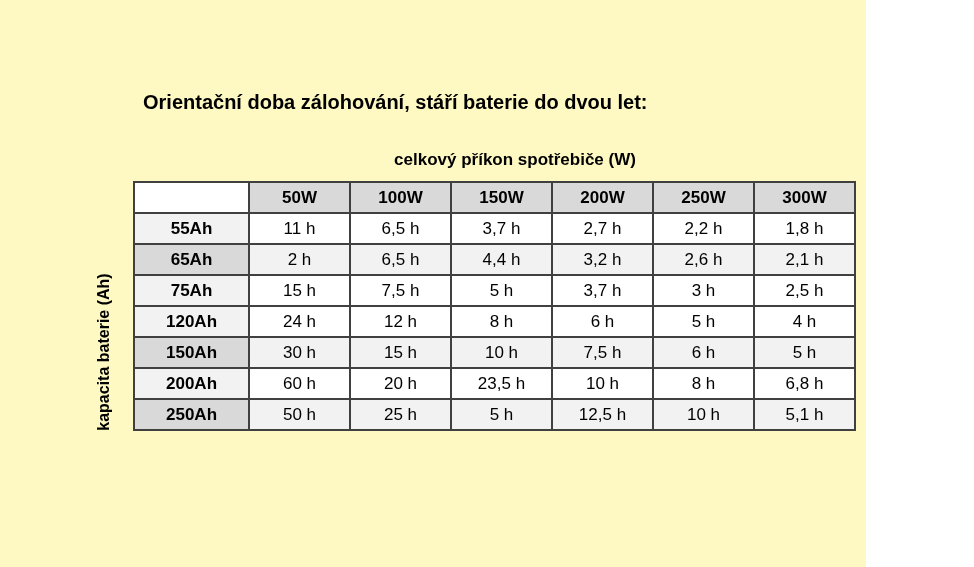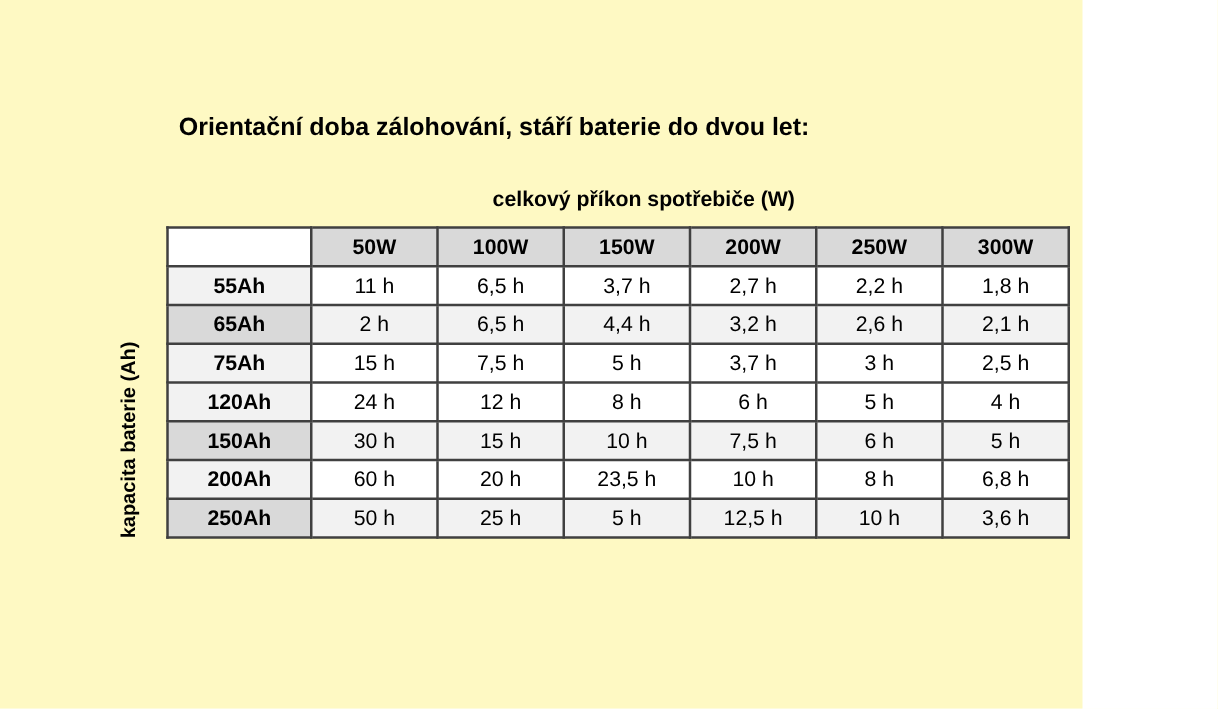--- a/index.html
+++ b/index.html
@@ -161,17 +161,17 @@
           <td class="value-cell">8 h</td>
           <td class="value-cell">6,8 h</td>
         </tr>
         <tr class="row-shaded">
           <th class="row-header-cell">250Ah</th>
           <td class="value-cell">50 h</td>
           <td class="value-cell">25 h</td>
           <td class="value-cell">5 h</td>
           <td class="value-cell">12,5 h</td>
           <td class="value-cell">10 h</td>
-          <td class="value-cell">3,6 h</td>
+          <td class="value-cell">5,1 h</td>
         </tr>
       </tbody>
   </table>
 </div>
 
 </body></html>

